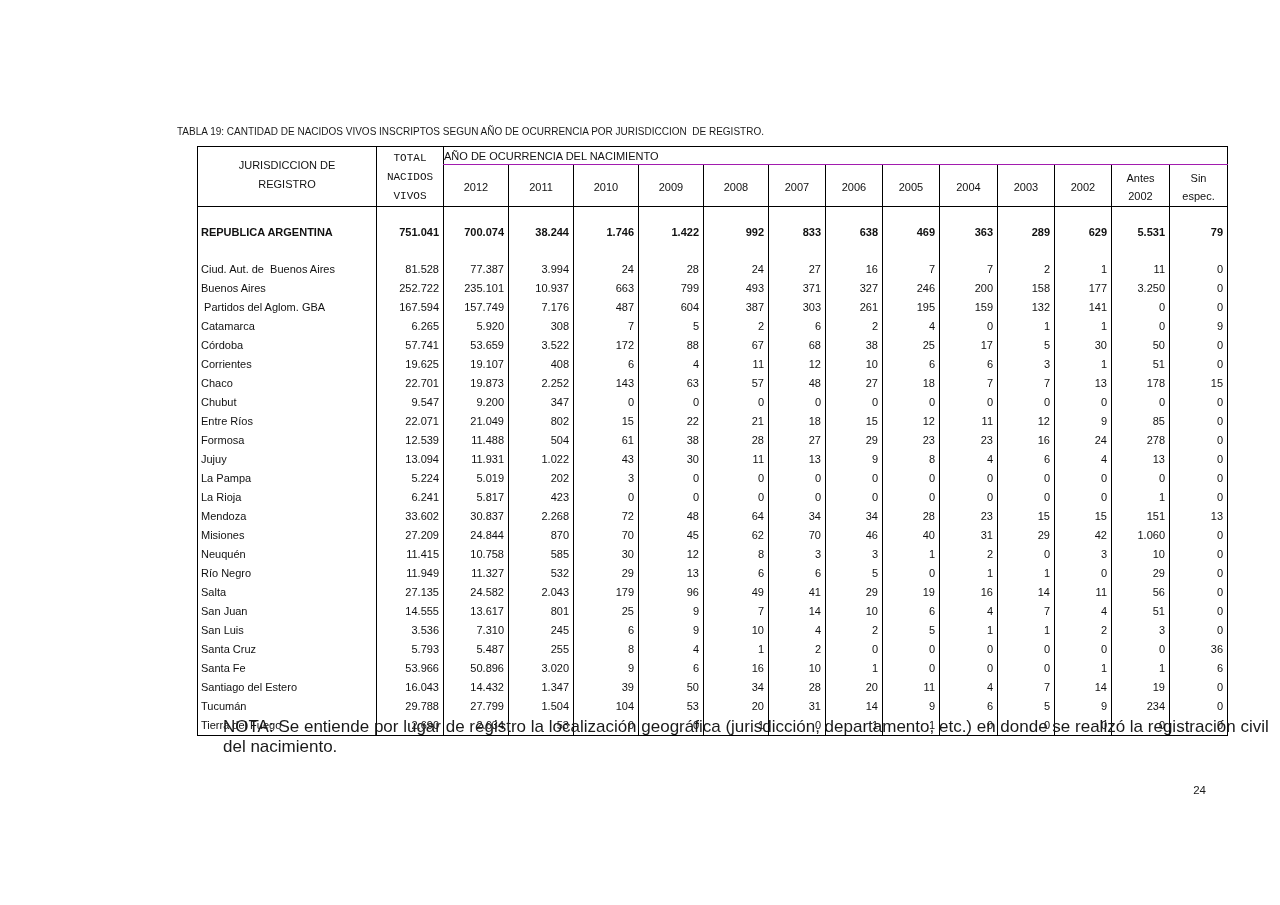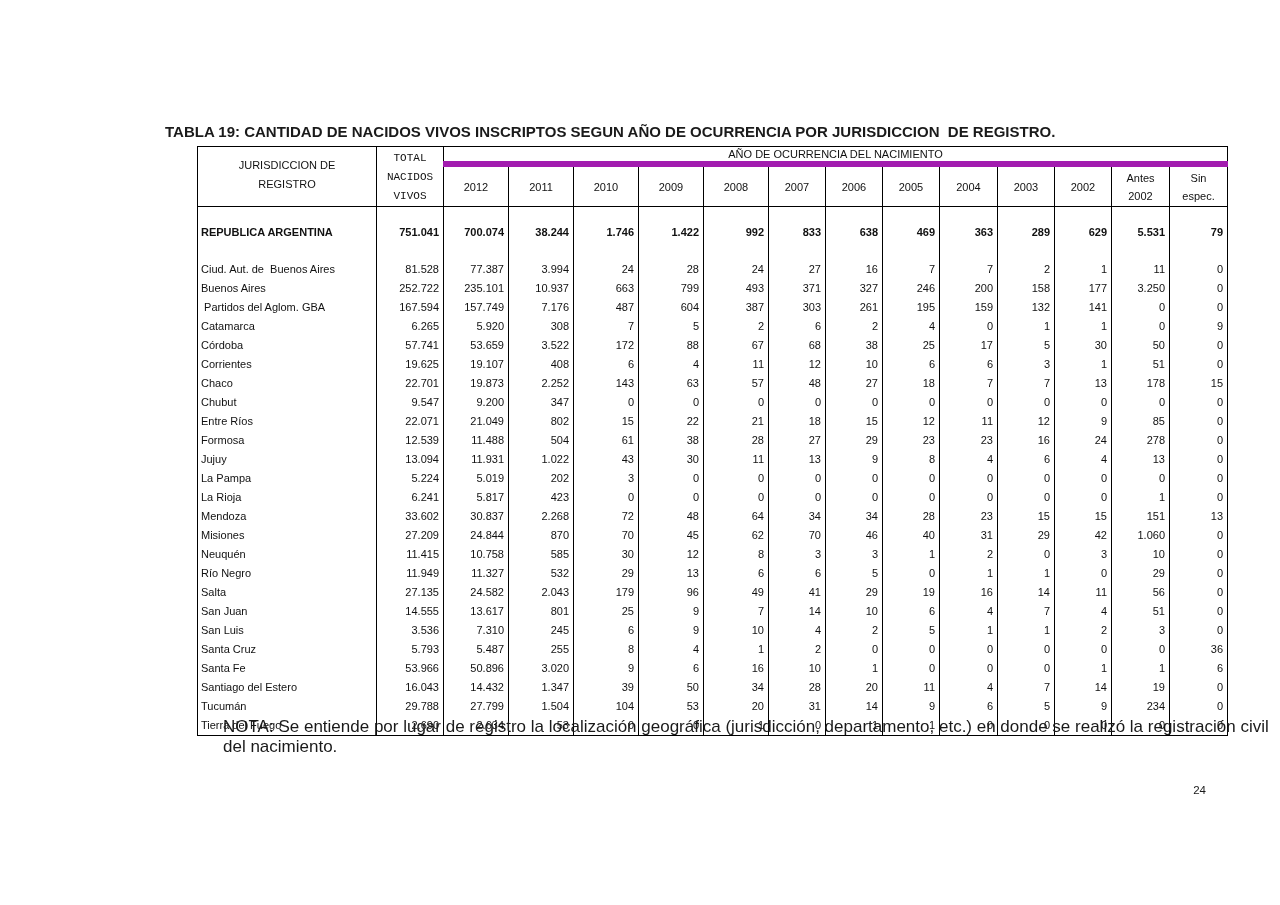--- a/index.html
+++ b/index.html
@@ -7,42 +7,42 @@
     width: 1280px; height: 905px;
     background: #ffffff;
     font-family: "Liberation Sans", "DejaVu Sans", sans-serif;
     color: #000;
     overflow: hidden;
     position: relative;
   }
   .page { position: absolute; inset: 0; background: #fff; }
 
   .title {
-    position: absolute; left: 165px; top: 88px;
-    font-size: 15px; line-height: 17.5px;
-    white-space: pre; color: #1a1a1a; font-weight: bold;
+    position: absolute; left: 177px; top: 88px;
+    font-size: 10px; line-height: 17.5px;
+    white-space: pre; color: #1a1a1a;
   }
 
   table.births {
     position: absolute; left: 197px; top: 146px;
     width: 1030px; table-layout: fixed;
     border-collapse: collapse;
     border: 1px solid #000;
     font-size: 11px; color: #111;
   }
   table.births th, table.births td {
     border-left: 1px solid #000;
     font-weight: normal;
     vertical-align: middle;
     overflow: hidden;
   }
   thead tr.h1 th { height: 17px; }
   thead tr.h2 th { height: 38px; }
   th.group-hdr {
-    text-align: center; border-bottom: 6px solid #a21caf;
+    text-align: left; border-bottom: 1px solid #a21caf;
     font-size: 11px;
   }
   th.jur-hdr {
     text-align: center; vertical-align: bottom;
     padding-bottom: 3px; line-height: 19px;
     white-space: pre-line; border-bottom: 1px solid #000;
   }
   th.total-hdr {
     text-align: center; vertical-align: top;
     padding-top: 2px; line-height: 19px;

